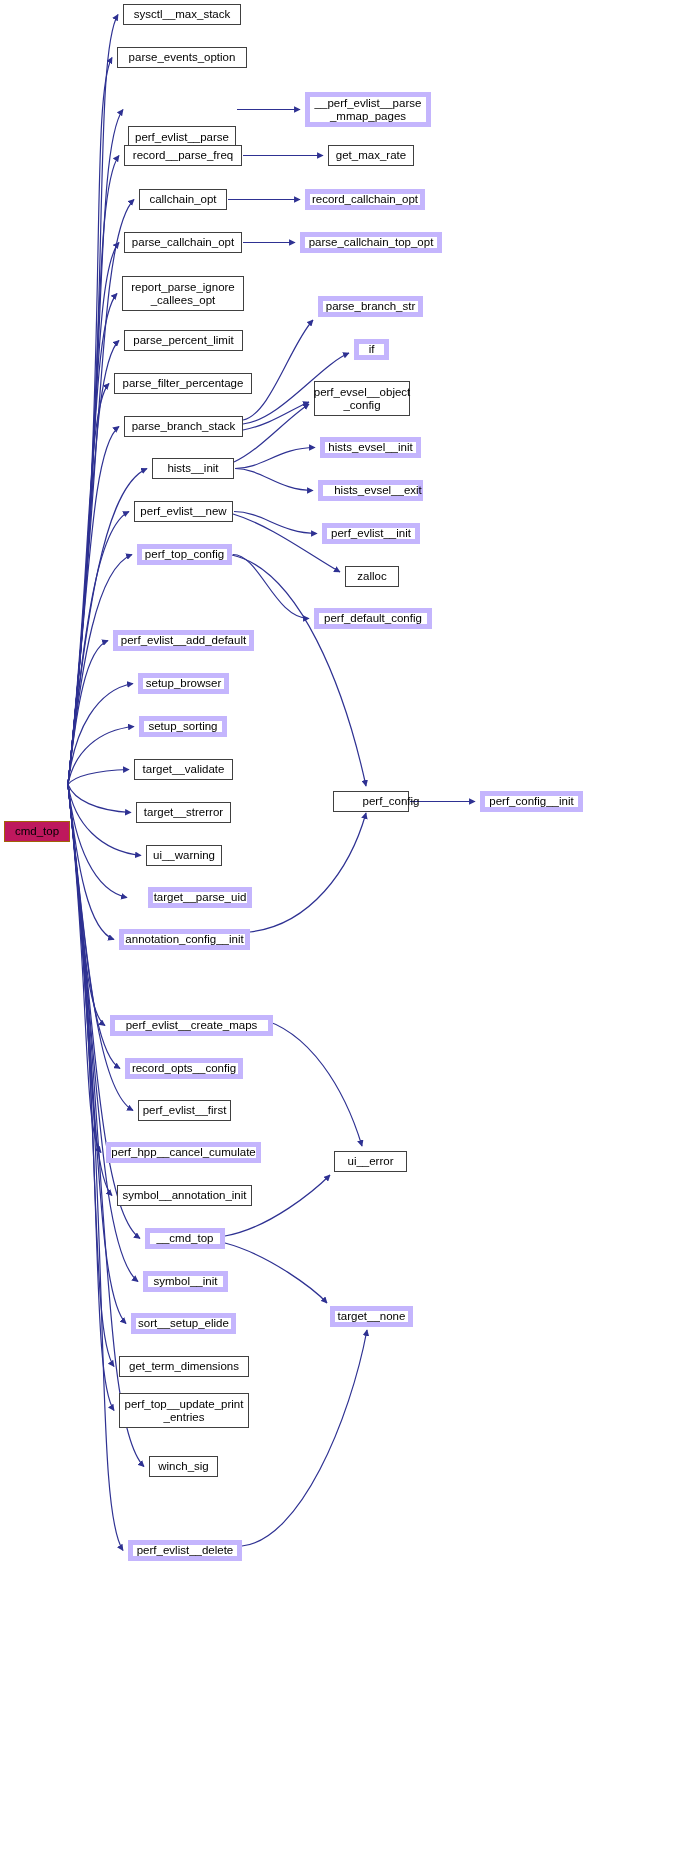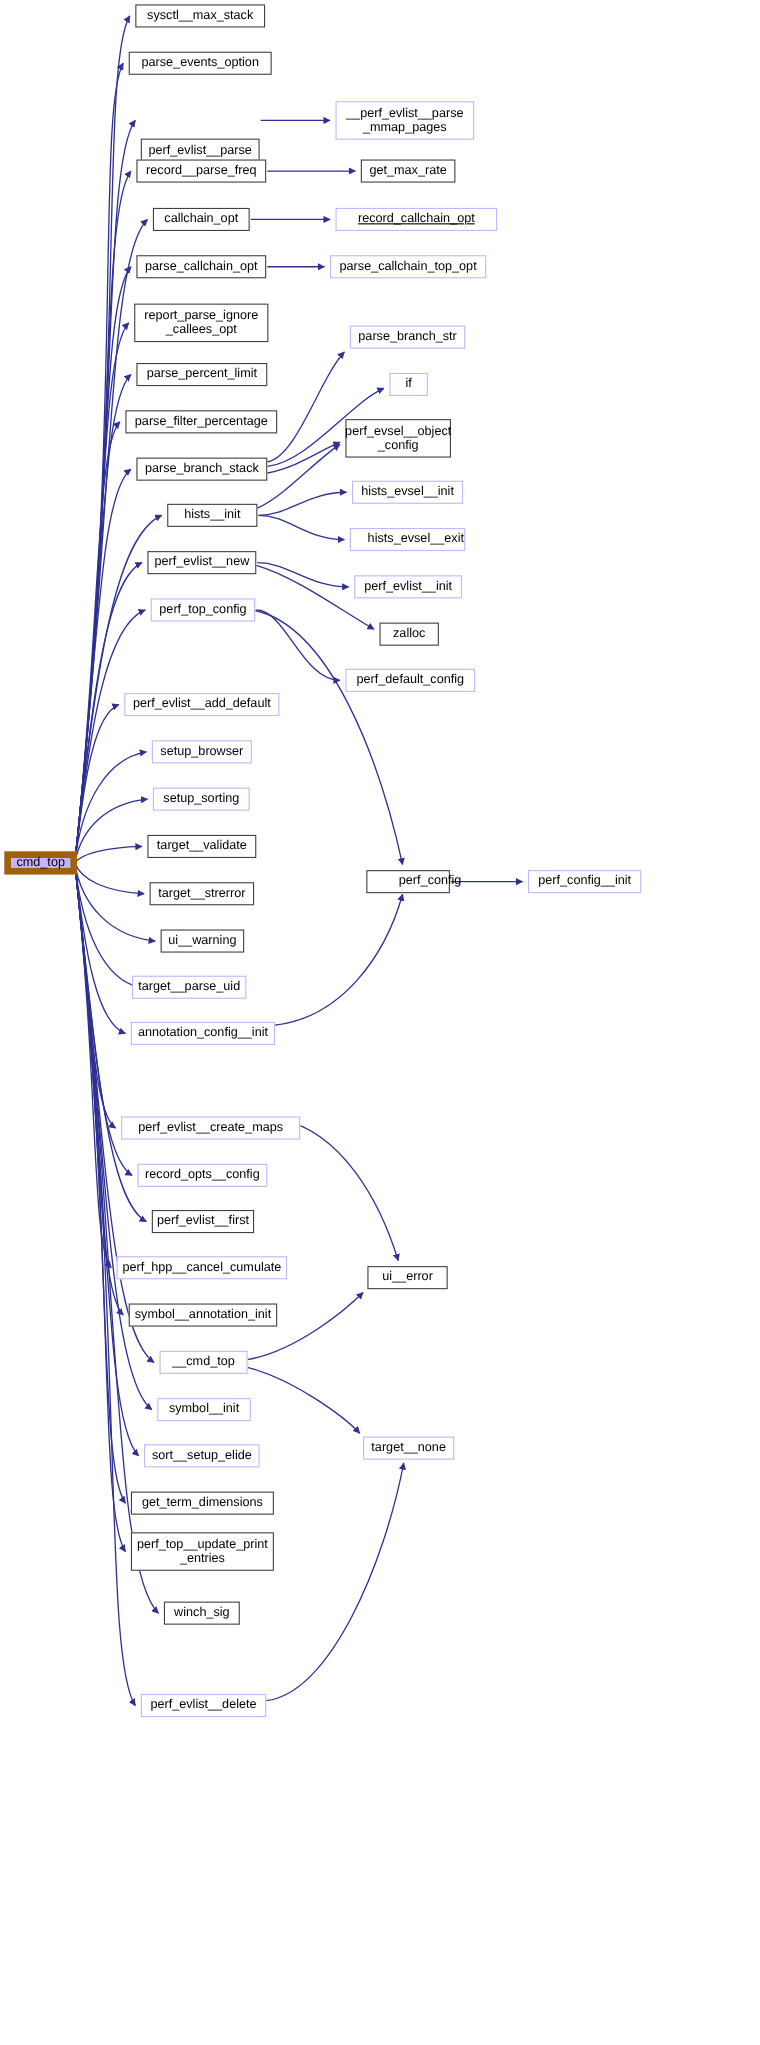--- a/index.html
+++ b/index.html
@@ -14,22 +14,22 @@
     justify-content:center;
     text-align:center;
     font-size:11.5px;
     line-height:13px;
     color:#000;
     background:#ffffff;
     border:1px solid #404040;
     white-space:pre-line;
     letter-spacing:0px;
   }
-  .node.red{border:1px solid #c4b5fd;}
-  .node.root{background:#c4b5fd;border:6px solid #a16207;}
+  .node.red{border:5px solid #c4b5fd;}
+  .node.root{background:#be185d;border:1px solid #a16207;margin-top:47px;}
 </style>
 </head>
 <body>
 
 <div id="graph">
   <svg id="edges" xmlns="http://www.w3.org/2000/svg">
     <defs>
       <marker id="arrow" viewBox="0 0 10 10" refX="9" refY="5" markerWidth="5.5" markerHeight="5.5" orient="auto-start-reverse">
         <path d="M 0 0 L 10 5 L 0 10 z" fill="#2e3192"></path>
       </marker>
@@ -93,21 +93,21 @@
 <div class="node root" style="left: 4px; top: 774px; width: 66px; height: 21px;">cmd_top</div>
     <div class="node" style="left: 123px; top: 4px; width: 118px; height: 21px;">sysctl__max_stack</div>
     <div class="node" style="left: 117px; top: 47px; width: 130px; height: 21px;">parse_events_option</div>
     <div class="node" style="left: 128px; top: 92px; width: 108px; height: 35px; margin-top: 34px;">perf_evlist__parse
 _mmap_pages</div>
     <div class="node red" style="left: 305px; top: 92px; width: 126px; height: 35px;">__perf_evlist__parse
 _mmap_pages</div>
     <div class="node" style="left: 124px; top: 145px; width: 118px; height: 21px;">record__parse_freq</div>
     <div class="node" style="left: 328px; top: 145px; width: 86px; height: 21px;">get_max_rate</div>
     <div class="node" style="left: 139px; top: 189px; width: 88px; height: 21px;">callchain_opt</div>
-    <div class="node red" style="left: 305px; top: 189px; width: 147px; height: 21px; text-decoration: underline;">record_callchain_opt</div>
+    <div class="node red" style="left: 305px; top: 189px; width: 120px; height: 21px;">record_callchain_opt</div>
     <div class="node" style="left: 124px; top: 232px; width: 118px; height: 21px;">parse_callchain_opt</div>
     <div class="node red" style="left: 300px; top: 232px; width: 142px; height: 21px;">parse_callchain_top_opt</div>
     <div class="node" style="left: 122px; top: 276px; width: 122px; height: 35px;">report_parse_ignore
 _callees_opt</div>
     <div class="node red" style="left: 318px; top: 296px; width: 105px; height: 21px;">parse_branch_str</div>
     <div class="node" style="left: 124px; top: 330px; width: 119px; height: 21px;">parse_percent_limit</div>
     <div class="node red" style="left: 354px; top: 339px; width: 35px; height: 21px;">if</div>
     <div class="node" style="left: 114px; top: 373px; width: 138px; height: 21px;">parse_filter_percentage</div>
     <div class="node" style="left: 314px; top: 381px; width: 96px; height: 35px;">perf_evsel__object
 _config</div>
@@ -121,21 +121,21 @@
     <div class="node" style="left: 345px; top: 566px; width: 54px; height: 21px;">zalloc</div>
     <div class="node red" style="left: 314px; top: 608px; width: 118px; height: 21px;">perf_default_config</div>
     <div class="node red" style="left: 113px; top: 630px; width: 141px; height: 21px;">perf_evlist__add_default</div>
     <div class="node red" style="left: 138px; top: 673px; width: 91px; height: 21px;">setup_browser</div>
     <div class="node red" style="left: 139px; top: 716px; width: 88px; height: 21px;">setup_sorting</div>
     <div class="node" style="left: 134px; top: 759px; width: 99px; height: 21px;">target__validate</div>
     <div class="node" style="left: 333px; top: 791px; width: 76px; height: 21px; padding-left: 40px;">perf_config</div>
     <div class="node red" style="left: 480px; top: 791px; width: 103px; height: 21px;">perf_config__init</div>
     <div class="node" style="left: 136px; top: 802px; width: 95px; height: 21px;">target__strerror</div>
     <div class="node" style="left: 146px; top: 845px; width: 76px; height: 21px;">ui__warning</div>
-    <div class="node red" style="left: 120px; top: 887px; width: 104px; height: 21px;">target__parse_uid</div>
+    <div class="node red" style="left: 148px; top: 887px; width: 104px; height: 21px;">target__parse_uid</div>
     <div class="node red" style="left: 119px; top: 929px; width: 131px; height: 21px;">annotation_config__init</div>
     <div class="node red" style="left: 110px; top: 1015px; width: 163px; height: 21px;">perf_evlist__create_maps</div>
     <div class="node red" style="left: 125px; top: 1058px; width: 118px; height: 21px;">record_opts__config</div>
     <div class="node" style="left: 138px; top: 1100px; width: 93px; height: 21px;">perf_evlist__first</div>
     <div class="node red" style="left: 106px; top: 1142px; width: 155px; height: 21px;">perf_hpp__cancel_cumulate</div>
     <div class="node" style="left: 117px; top: 1185px; width: 135px; height: 21px;">symbol__annotation_init</div>
     <div class="node" style="left: 334px; top: 1151px; width: 73px; height: 21px;">ui__error</div>
     <div class="node red" style="left: 145px; top: 1228px; width: 80px; height: 21px;">__cmd_top</div>
     <div class="node red" style="left: 143px; top: 1271px; width: 85px; height: 21px;">symbol__init</div>
     <div class="node red" style="left: 131px; top: 1313px; width: 105px; height: 21px;">sort__setup_elide</div>

